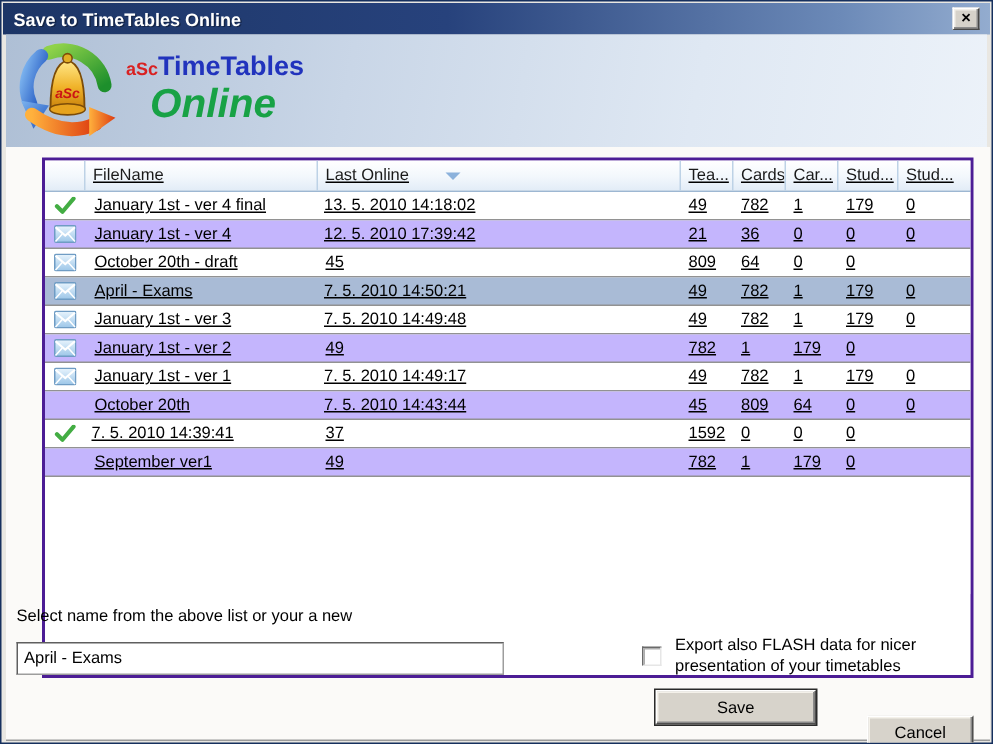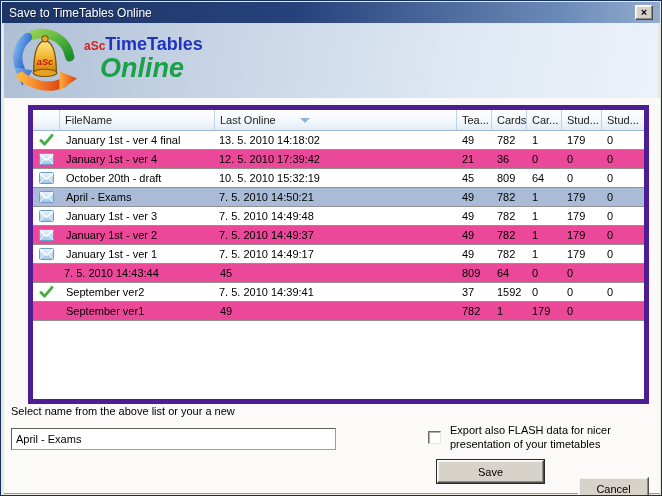--- a/index.html
+++ b/index.html
@@ -6,21 +6,21 @@
   html,body { width:662px; height:496px; }
   body { font-family:"Liberation Sans","DejaVu Sans",sans-serif; }
 
   .window { position:relative; width:662px; height:496px;
     background:#e9e7e2; border:1px solid #16305e; overflow:hidden; }
 
   
   .titlebar { position:absolute; left:1px; top:1px; width:658px; height:21px;
     background:linear-gradient(to right,#1c3566 0%,#27427c 45%,#6c8ab8 85%,#93accf 100%);
     display:flex; align-items:center; }
-  .titlebar .title { color:#ffffff; font-weight:normal; font-size:12px; padding-left:7px;
+  .titlebar .title { color:#ffffff; font-weight:bold; font-size:12px; padding-left:7px;
     text-shadow:1px 1px 0 rgba(0,0,0,.35); }
   .close-btn { position:absolute; top:3px; right:7px; width:18px; height:15px;
     background:#d6d2ca; border:1px solid; border-color:#ffffff #474747 #474747 #ffffff;
     box-shadow:inset -1px -1px 0 #8c8c8c, inset 1px 1px 0 #f2efe9;
     font-size:11px; font-weight:bold; color:#000; line-height:13px; text-align:center; cursor:default; }
 
   
   .banner { position:absolute; left:3px; top:22px; width:654px; height:75px;
     background:linear-gradient(100deg,#aebfd5 0%,#c9d6e7 35%,#dfe8f3 70%,#ecf2f9 100%); }
   .logo { position:absolute; left:8px; top:5px; width:66px; height:66px; }
@@ -28,34 +28,34 @@
   .brand .prefix { color:#d92121; font-weight:bold; font-size:12px; }
   .brand .name { color:#2133bd; font-weight:bold; font-size:18px; letter-spacing:0px;text-align:right; }
   .brand .tagline { display:block; margin-left:16px; color:#18a245; font-weight:bold;
     font-style:italic; font-size:27px; }
 
   
   .client { position:absolute; left:3px; top:97px; width:656px; height:396px;
     background:#fbfaf8; border-bottom:1px solid #9a9a9a; }
 
   
-  .table { position:absolute; left:24px; top:7px; width:621px; height:299px;
-    background:#ffffff; border:5px solid #4c1d95; overflow:hidden; }
+  .table { position:absolute; left:24px; top:7px; width:621px; height:347px;
+    background:#ffffff; border:2px solid #4c1d95; overflow:hidden;text-decoration:underline; }
   .grid { display:grid; grid-template-columns:26px 155px 242px 35px 35px 35px 40px 1fr; }
   .thead { height:21px; background:linear-gradient(#ffffff,#f2f7fc 55%,#e2ecf7);
     border-bottom:1px solid #9db7d2; }
   .hc { font-size:11px; color:#1a1a1a; line-height:19px; padding-left:5px;
     border-left:1px solid #bdd2e6; overflow:hidden; white-space:nowrap;
     display:flex; align-items:center; }
   .hc:first-child { border-left:none; }
   .sort-arrow { display:inline-block; width:0; height:0; margin-left:24px;
     border-left:5px solid transparent; border-right:5px solid transparent;
     border-top:5px solid #8cb2dc; }
   .trow { height:19px; border-bottom:1px solid #929292; background:#ffffff; cursor:default; }
-  .trow.odd { background:#ec4899; }
+  .trow.odd { background:#c4b5fd; }
   .trow.selected { background:#a9bbd6; }
   .c { font-size:11px; color:#000; line-height:18px; white-space:nowrap; overflow:hidden; }
   .c.fn { padding-left:7px; }
   .c.ls { padding-left:5px; }
   .c.n  { padding-left:6px; }
   .icon-c { display:flex; align-items:center; justify-content:center; }
   .ic { width:15px; height:12px; }
   .filler { height:78px; background:#ffffff; }
 
   
@@ -189,21 +189,20 @@
         <span class="c n">0</span>
       </div>
 
       <div class="trow grid">
         <span class="c icon-c">
             <svg class="ic">
               <use href="#sym-mail"></use>
             </svg>
           </span>
         <span class="c fn">October 20th - draft</span>
-        <span class="c ls">10. 5. 2010 15:32:19</span>
         <span class="c n">45</span>
         <span class="c n">809</span>
         <span class="c n">64</span>
         <span class="c n">0</span>
         <span class="c n">0</span>
       </div>
 
       <div class="trow grid selected">
         <span class="c icon-c">
             <svg class="ic">
@@ -234,21 +233,20 @@
         <span class="c n">0</span>
       </div>
 
       <div class="trow grid odd">
         <span class="c icon-c">
             <svg class="ic">
               <use href="#sym-mail"></use>
             </svg>
           </span>
         <span class="c fn">January 1st - ver 2</span>
-        <span class="c ls">7. 5. 2010 14:49:37</span>
         <span class="c n">49</span>
         <span class="c n">782</span>
         <span class="c n">1</span>
         <span class="c n">179</span>
         <span class="c n">0</span>
       </div>
 
       <div class="trow grid">
         <span class="c icon-c">
             <svg class="ic">
@@ -259,35 +257,35 @@
         <span class="c ls">7. 5. 2010 14:49:17</span>
         <span class="c n">49</span>
         <span class="c n">782</span>
         <span class="c n">1</span>
         <span class="c n">179</span>
         <span class="c n">0</span>
       </div>
 
       <div class="trow grid odd">
         <span class="c icon-c"></span>
+        <span class="c fn">October 20th</span>
         <span class="c ls">7. 5. 2010 14:43:44</span>
         <span class="c n">45</span>
         <span class="c n">809</span>
         <span class="c n">64</span>
         <span class="c n">0</span>
         <span class="c n">0</span>
       </div>
 
       <div class="trow grid">
         <span class="c icon-c">
             <svg class="ic">
               <use href="#sym-check"></use>
             </svg>
           </span>
-        <span class="c fn">September ver2</span>
         <span class="c ls">7. 5. 2010 14:39:41</span>
         <span class="c n">37</span>
         <span class="c n">1592</span>
         <span class="c n">0</span>
         <span class="c n">0</span>
         <span class="c n">0</span>
       </div>
 
       <div class="trow grid odd">
         <span class="c icon-c"></span>

